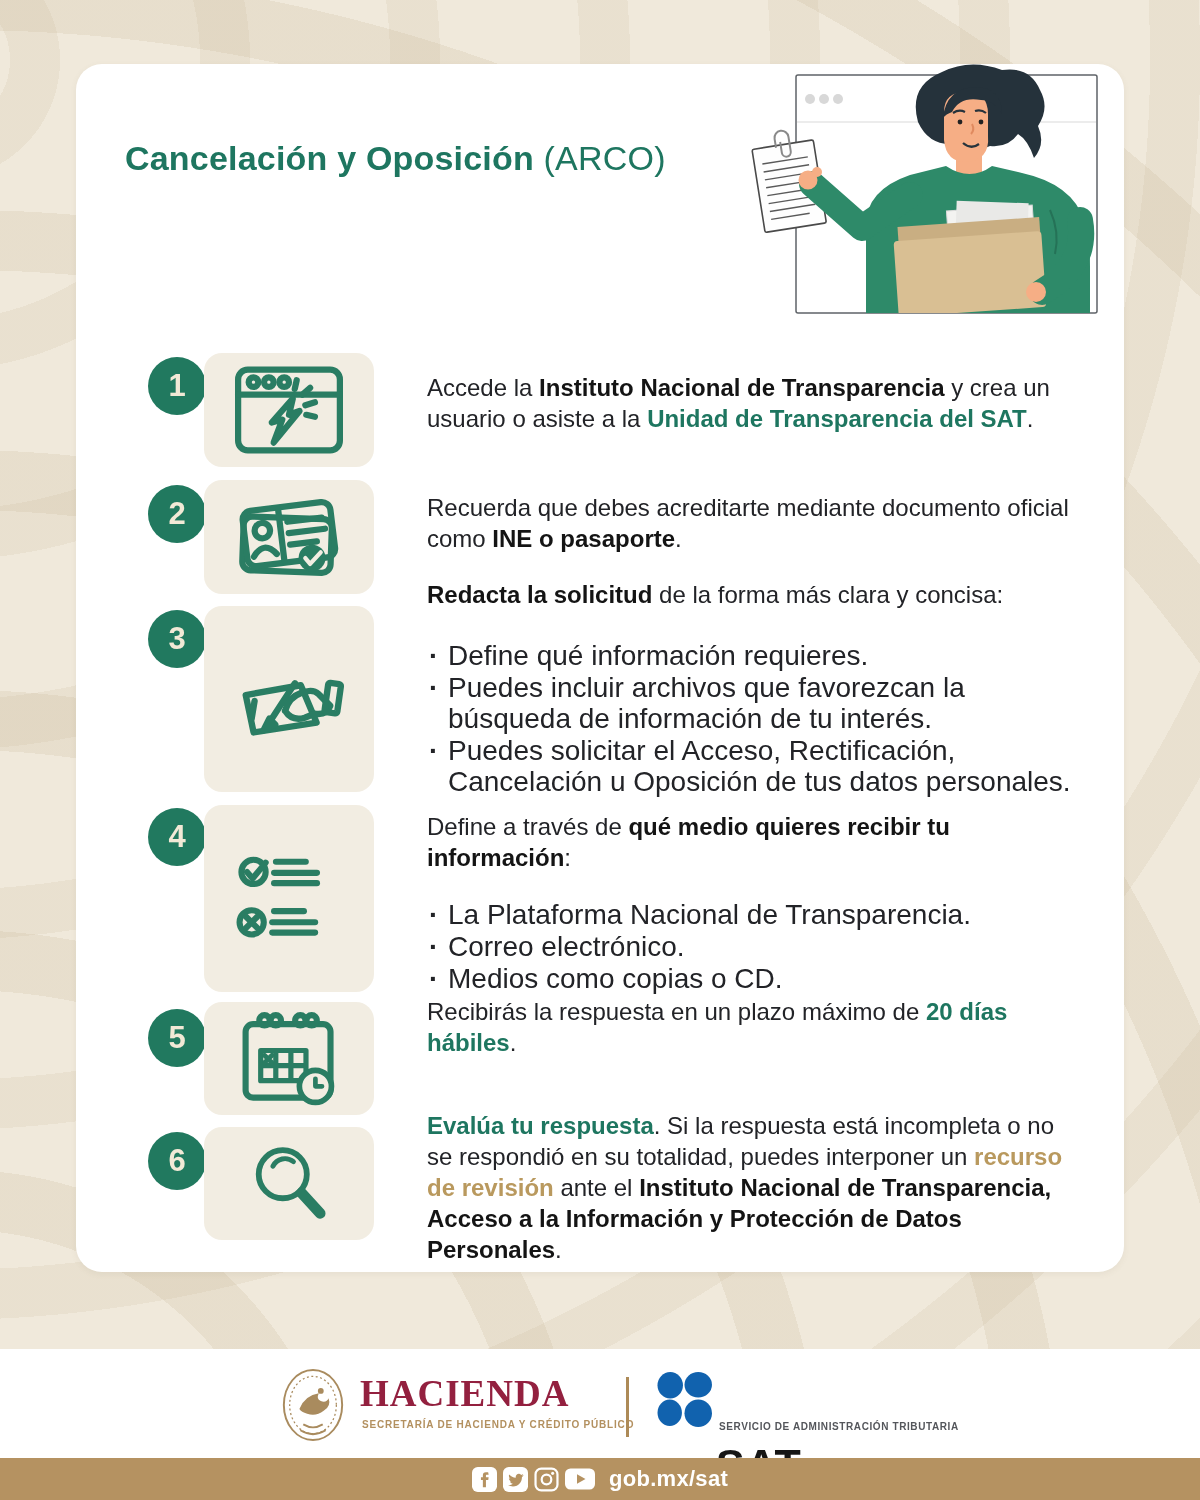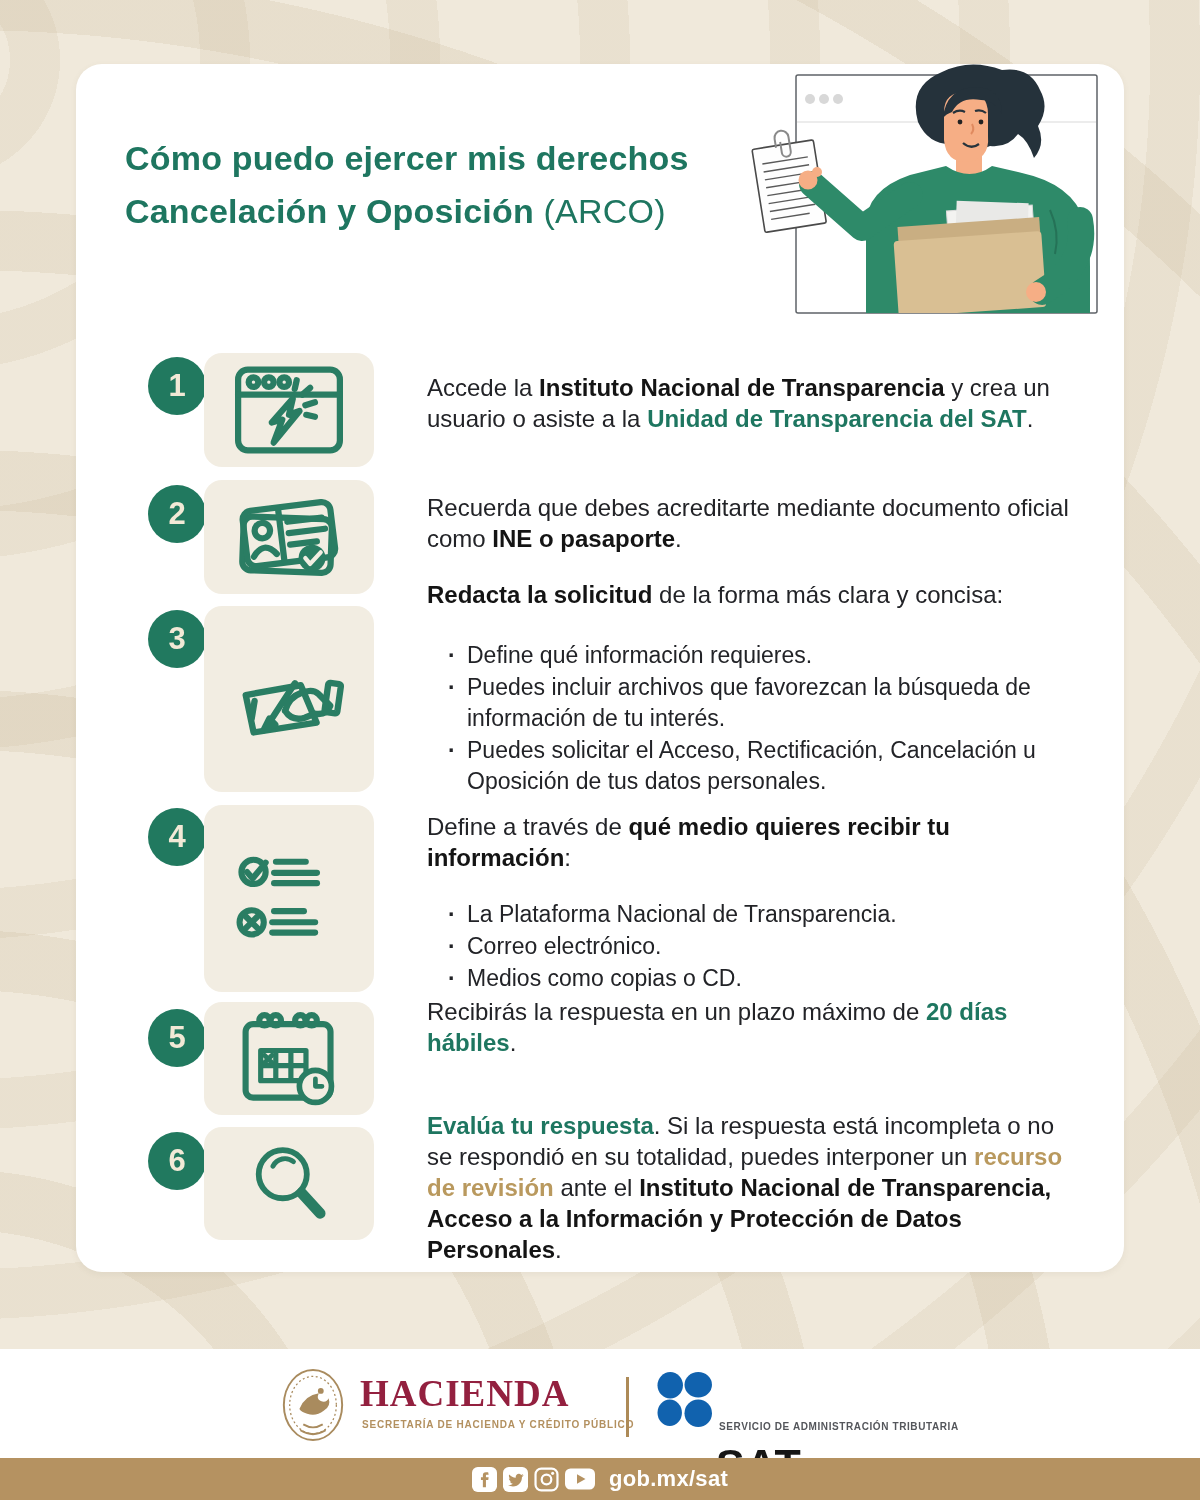--- a/index.html
+++ b/index.html
@@ -25,21 +25,21 @@
   .tile{position:absolute;left:204px;width:170px;background:var(--tile);border-radius:18px;display:flex;align-items:center;justify-content:center}
   .tile svg{display:block}
   .ic{stroke:var(--teal-icon);fill:none;stroke-width:6.5;stroke-linecap:round;stroke-linejoin:round}
   .icf{fill:var(--teal-icon);stroke:none}
 
   .stext{position:absolute;left:427px;font-size:24px;line-height:31px;color:var(--ink)}
   .seg-n{font-weight:400}
   .seg-b{font-weight:700;color:#141414}
   .seg-tb{font-weight:700;color:var(--teal)}
   .seg-gb{font-weight:700;color:var(--gold-text)}
-  ul.blist{position:absolute;left:448px;list-style:none;font-size:23px;line-height:31px}
+  ul.blist{position:absolute;left:429px;list-style:none;font-size:28px;line-height:31px}
   ul.blist li{position:relative;padding-left:19px;margin-bottom:1px}
   ul.blist li::before{content:"\00B7";position:absolute;left:0;top:0;font-weight:700}
 
   .footer{position:absolute;left:0;top:1349px;width:1200px;height:109px;background:#fff}
   .seal{position:absolute;left:278px;top:1366px}
   .hac-name{position:absolute;left:360px;top:1372px;font-family:"Liberation Serif",serif;font-weight:700;font-size:37px;color:var(--maroon);letter-spacing:1px}
   .hac-sub{position:absolute;left:362px;top:1419px;font-size:10px;font-weight:700;color:#B3905F;letter-spacing:.8px}
   .logo-divider{position:absolute;left:626px;top:1377px;width:3px;height:60px;background:#AD8A57}
   .sat-mark{position:absolute;left:657px;top:1372px}
   .sat-name{position:absolute;left:716px;top:1440px;font-size:43px;font-weight:800;color:#161616;letter-spacing:1px}
@@ -51,21 +51,20 @@
 </style>
 </head>
 <body>
 
 <div class="page">
   <div class="bg-arcs"></div>
 
   <div class="card"></div>
 
   <div class="title">
-    <div><span class="seg-hb">Cómo puedo ejercer mis derechos</span></div>
     <div><span class="seg-hb">Cancelación y Oposición</span><span class="seg-hn"> (ARCO)</span></div>
   </div>
 
   <div class="illu">
     <svg width="365" height="260" viewBox="0 0 365 260">
       <defs>
           <clipPath id="winclip">
             <rect x="0" y="0" width="365" height="253"></rect>
           </clipPath>
         </defs>

